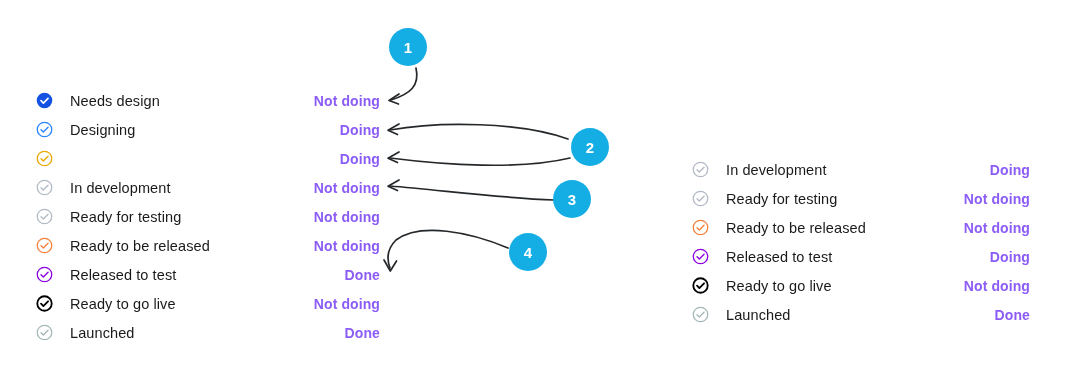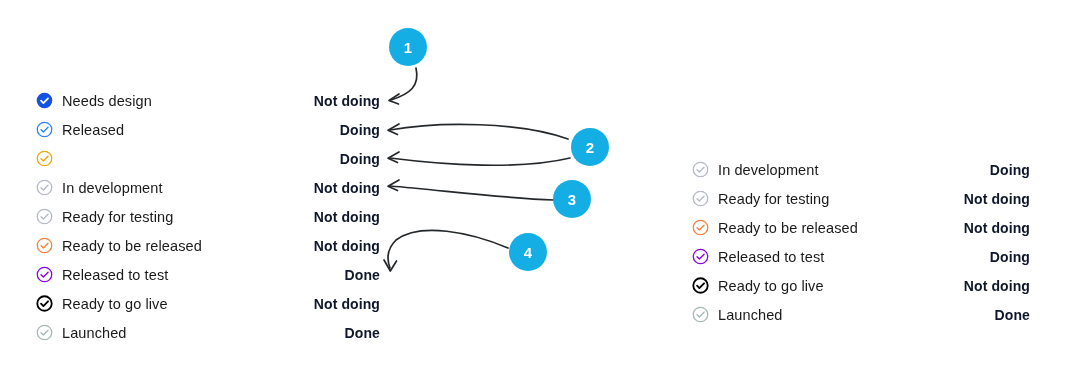--- a/index.html
+++ b/index.html
@@ -38,32 +38,32 @@
   .row-icon {
     width: 17px;
     height: 17px;
     flex: 0 0 17px;
     margin-left: 6px;
     display: block;
   }
   .row-icon svg { display: block; }
 
   .row-label {
-    margin-left: 9px;
+    margin-left: 17px;
     font-size: 14.5px;
     color: #1a1a1a;
     white-space: nowrap;
     letter-spacing: 0.1px;
   }
 
   .row-status {
     margin-left: auto;
     font-size: 14px;
     font-weight: bold;
-    color: #0f172a;
+    color: #8b5cf6;
     white-space: nowrap;
     letter-spacing: 0.1px;
   }
 
   
   .badge {
     position: absolute;
     width: 38px;
     height: 38px;
     border-radius: 50%;
@@ -103,21 +103,21 @@
         <span class="row-label">Needs design</span>
         <span class="row-status">Not doing</span>
       </div>
       <div class="status-row">
         <span class="row-icon">
           <svg width="17" height="17" viewBox="0 0 24 24">
             <circle cx="12" cy="12" r="10.2" fill="none" stroke="#2684FF" stroke-width="1.8"></circle>
             <path d="M7.1 12.3 L10.4 15.6 L17 8.9" fill="none" stroke-linecap="round" stroke-linejoin="round" stroke="#2684FF" stroke-width="1.9"></path>
           </svg>
         </span>
-        <span class="row-label">Released</span>
+        <span class="row-label">Designing</span>
         <span class="row-status">Doing</span>
       </div>
       <div class="status-row">
         <span class="row-icon">
           <svg width="17" height="17" viewBox="0 0 24 24">
             <circle cx="12" cy="12" r="10.2" fill="none" stroke="#E8A800" stroke-width="1.8"></circle>
             <path d="M7.1 12.3 L10.4 15.6 L17 8.9" fill="none" stroke-linecap="round" stroke-linejoin="round" stroke="#E8A800" stroke-width="1.9"></path>
           </svg>
         </span>
         <span class="row-status">Doing</span>

